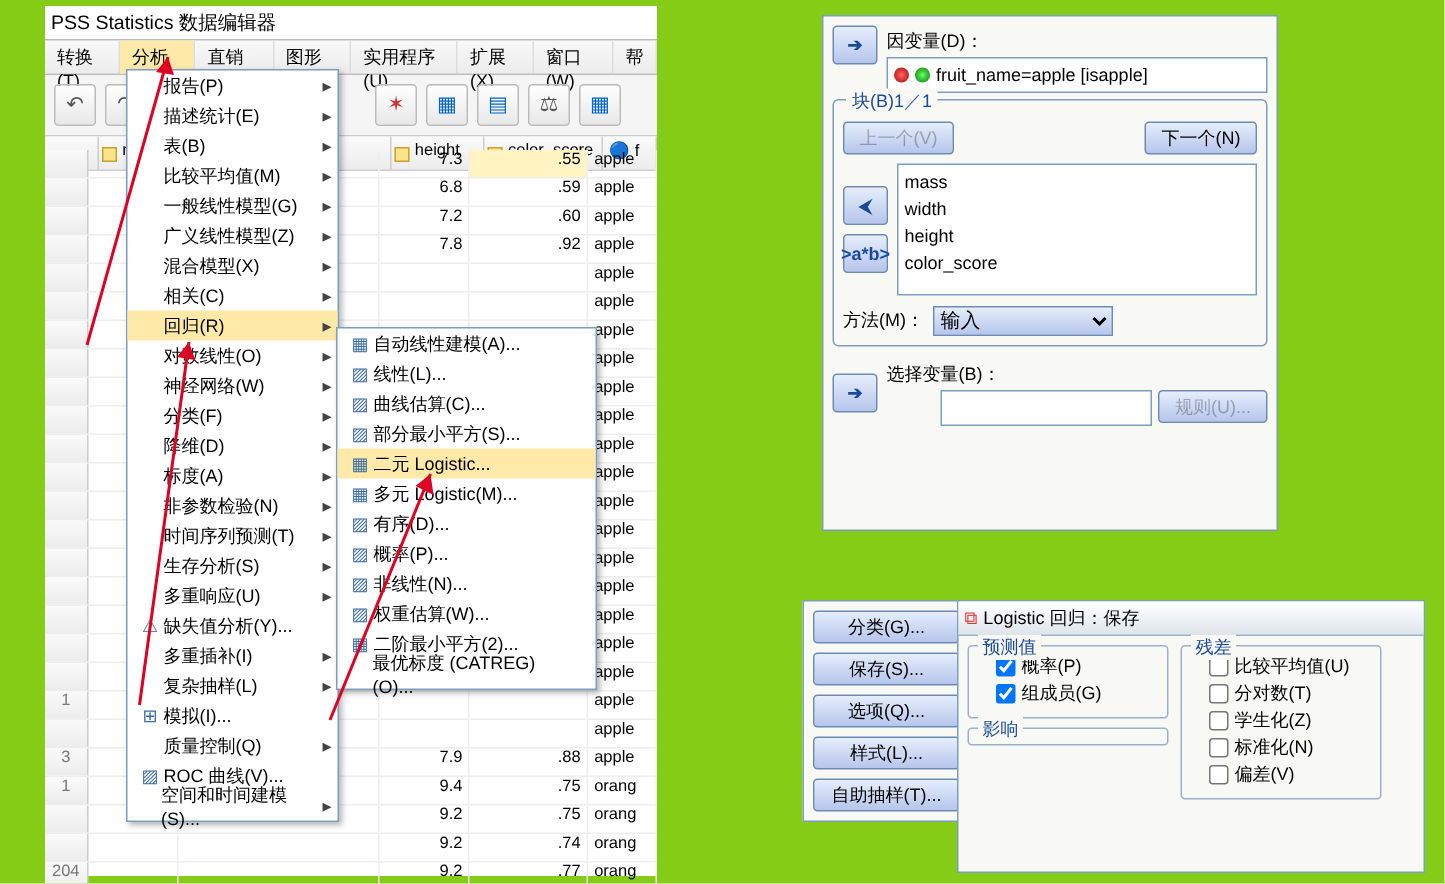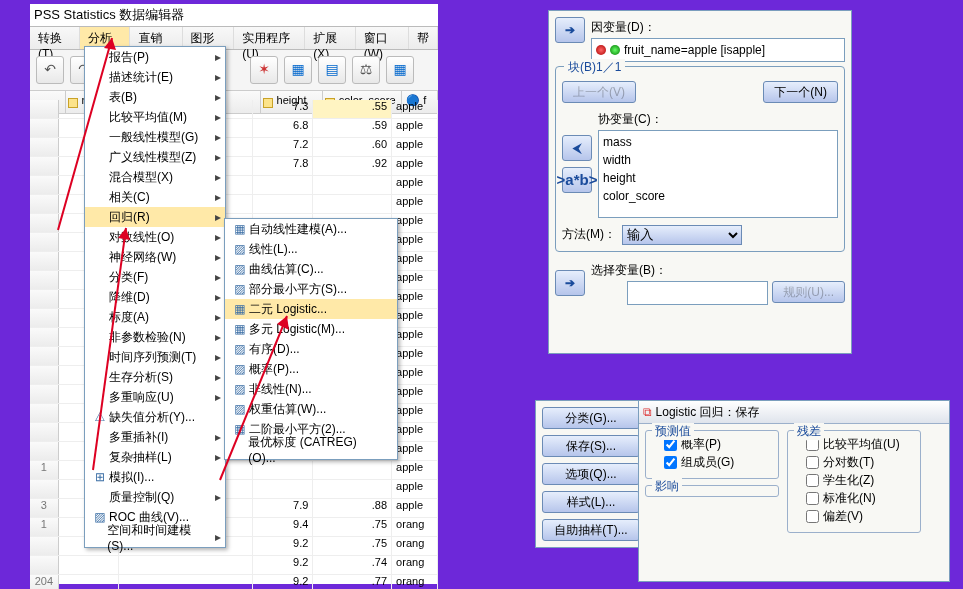--- a/index.html
+++ b/index.html
@@ -1,16 +1,16 @@
 <!DOCTYPE html>
 <html><head>
 <meta charset="utf-8">
 <style>
 html,body{margin:0;padding:0;font-family:"Microsoft YaHei",Arial,sans-serif;font-size:12px;background:#fff;color:#000;}
-.stage{position:relative;width:963px;height:589px;background:#6d28d9;overflow:hidden;}
+.stage{position:relative;width:963px;height:589px;background:#84cc16;overflow:hidden;}
 
 
 .editor{position:absolute;left:30px;top:4px;width:408px;height:580px;background:#fff;}
 .title{font-size:13px;padding:2px 4px;}
 .menubar{display:flex;border-top:1px solid #bbb;border-bottom:1px solid #bbb;background:linear-gradient(#f8f8f8,#ececec);height:22px;}
 .menubar div{padding:3px 8px;border-right:1px solid #ddd;cursor:default;}
 .menubar .hot{background:#ffe9a8;}
 .toolbar{display:flex;gap:6px;padding:4px 6px;border-bottom:1px solid #ccc;height:32px;background:#f5f5f5;align-items:center;}
 .tbtn{width:26px;height:26px;border:1px solid #bbb;border-radius:3px;background:linear-gradient(#fff,#e8e8e8);font-size:14px;line-height:24px;text-align:center;color:#555;}
 .colhead{display:flex;border-bottom:1px solid #ccc;background:linear-gradient(#fafafa,#ececec);height:22px;}
@@ -527,24 +527,23 @@
 
     <div class="fs">
       <div class="lg">块(B)1／1</div>
       <div class="nav">
         <button class="btn" disabled="">上一个(V)</button>
         <button class="btn">下一个(N)</button>
       </div>
       <div style="display:flex;gap:6px;margin-top:6px;align-items:center;">
         <div style="display:flex;flex-direction:column;gap:6px;">
           <div class="mvbtn">⮜</div>
-          <div class="mvbtn" style="font-size:15px">&gt;a*b&gt;</div>
+          <div class="mvbtn" style="font-size:12px">&gt;a*b&gt;</div>
         </div>
         <div style="flex:1">
-          <div class="lbl">协变量(C)：</div>
           <div class="listbox">
               <div>mass</div>
               <div>width</div>
               <div>height</div>
               <div>color_score</div>
             </div>
         </div>
       </div>
       <div style="display:flex;gap:6px;align-items:center;margin-top:6px;">
         <span class="lbl">方法(M)：</span>

